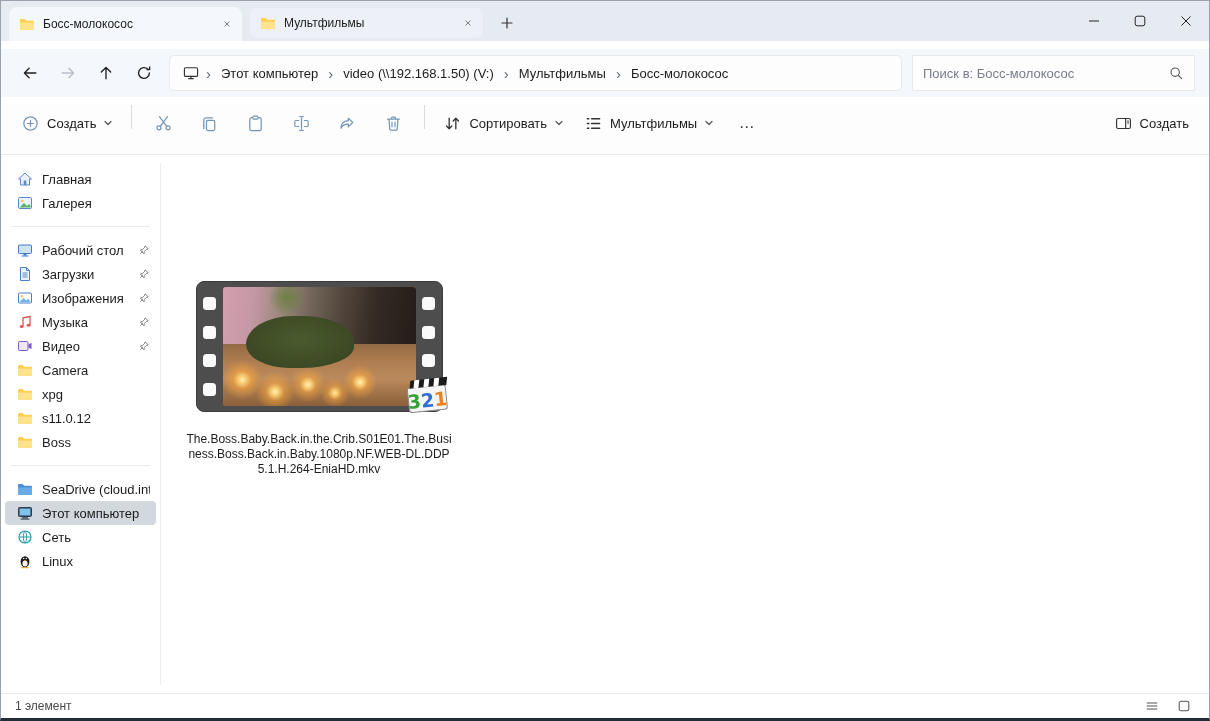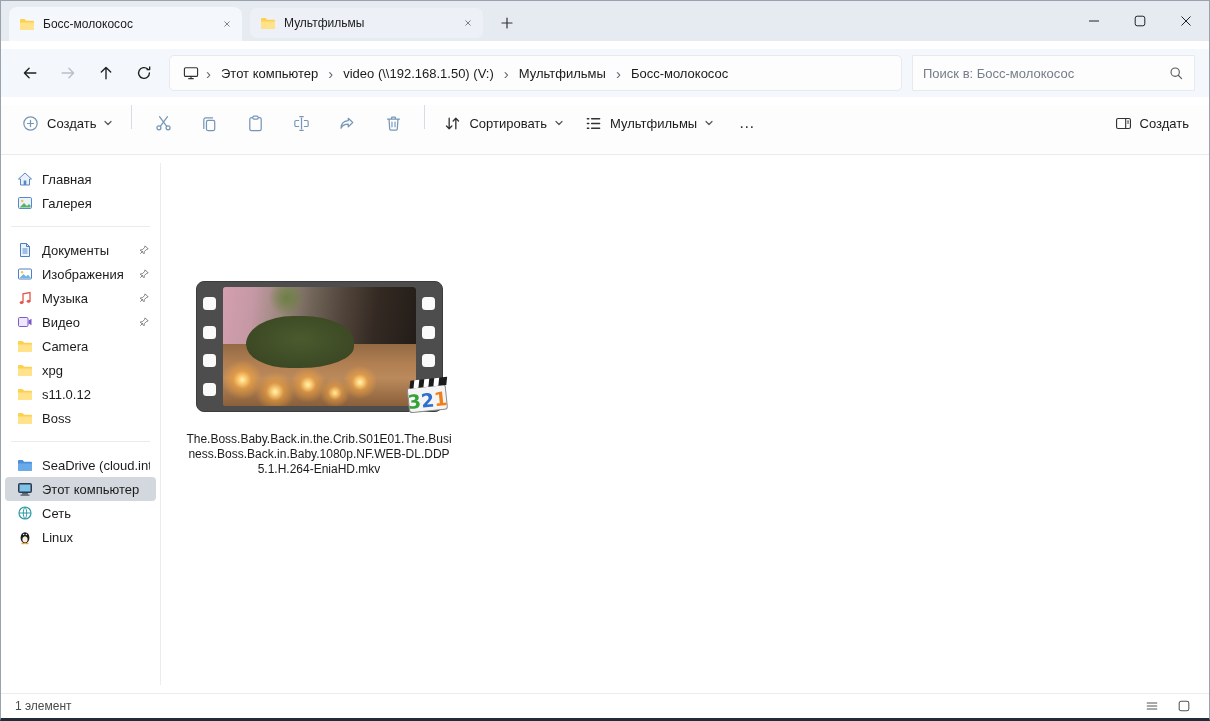--- a/index.html
+++ b/index.html
@@ -403,23 +403,32 @@
       </div>
       <div class="side-item">
         <svg class="sicon">
             <use href="#i-gallery"></use>
           </svg>
         <span class="slabel">Галерея</span>
       </div>
       <div class="side-sep"></div>
       <div class="side-item">
         <svg class="sicon">
+            <use href="#i-desktop"></use>
+          </svg>
+        <span class="slabel">Рабочий стол</span>
+        <svg class="pin">
+            <use href="#i-pin"></use>
+          </svg>
+      </div>
+      <div class="side-item">
+        <svg class="sicon">
             <use href="#i-documents"></use>
           </svg>
-        <span class="slabel">Документы</span>
+        <span class="slabel">Загрузки</span>
         <svg class="pin">
             <use href="#i-pin"></use>
           </svg>
       </div>
       <div class="side-item">
         <svg class="sicon">
             <use href="#i-pictures"></use>
           </svg>
         <span class="slabel">Изображения</span>
         <svg class="pin">

